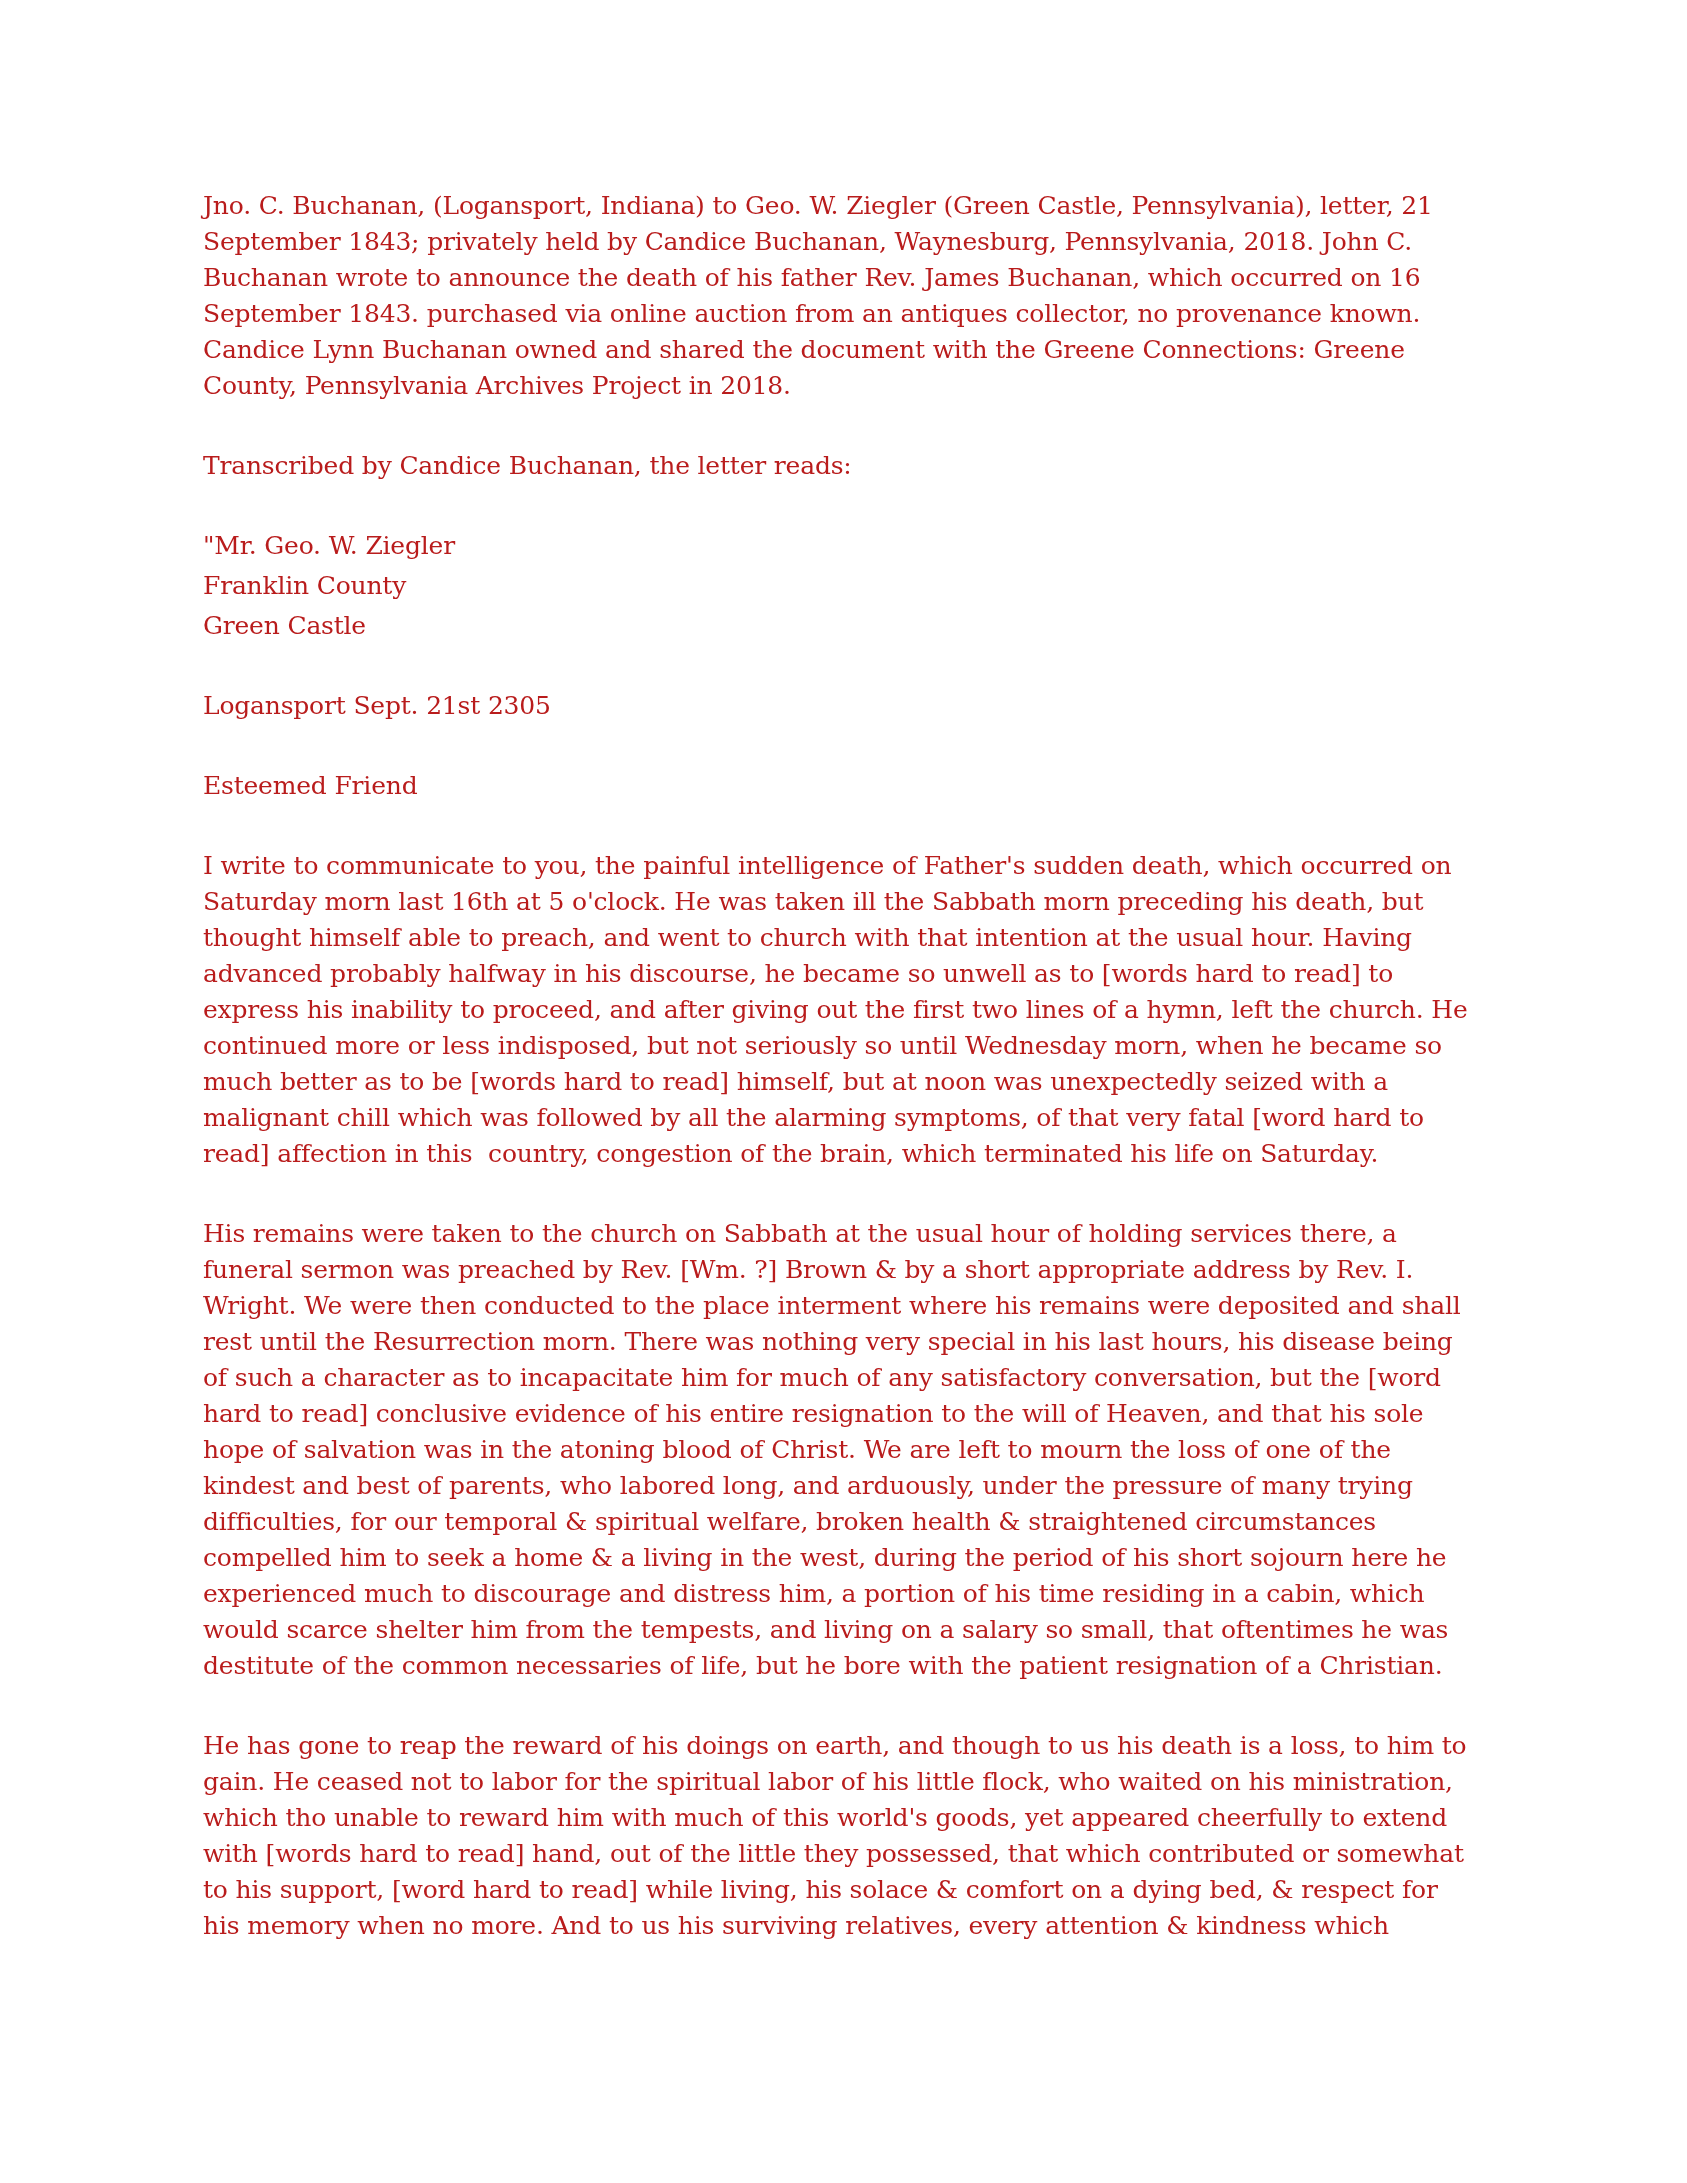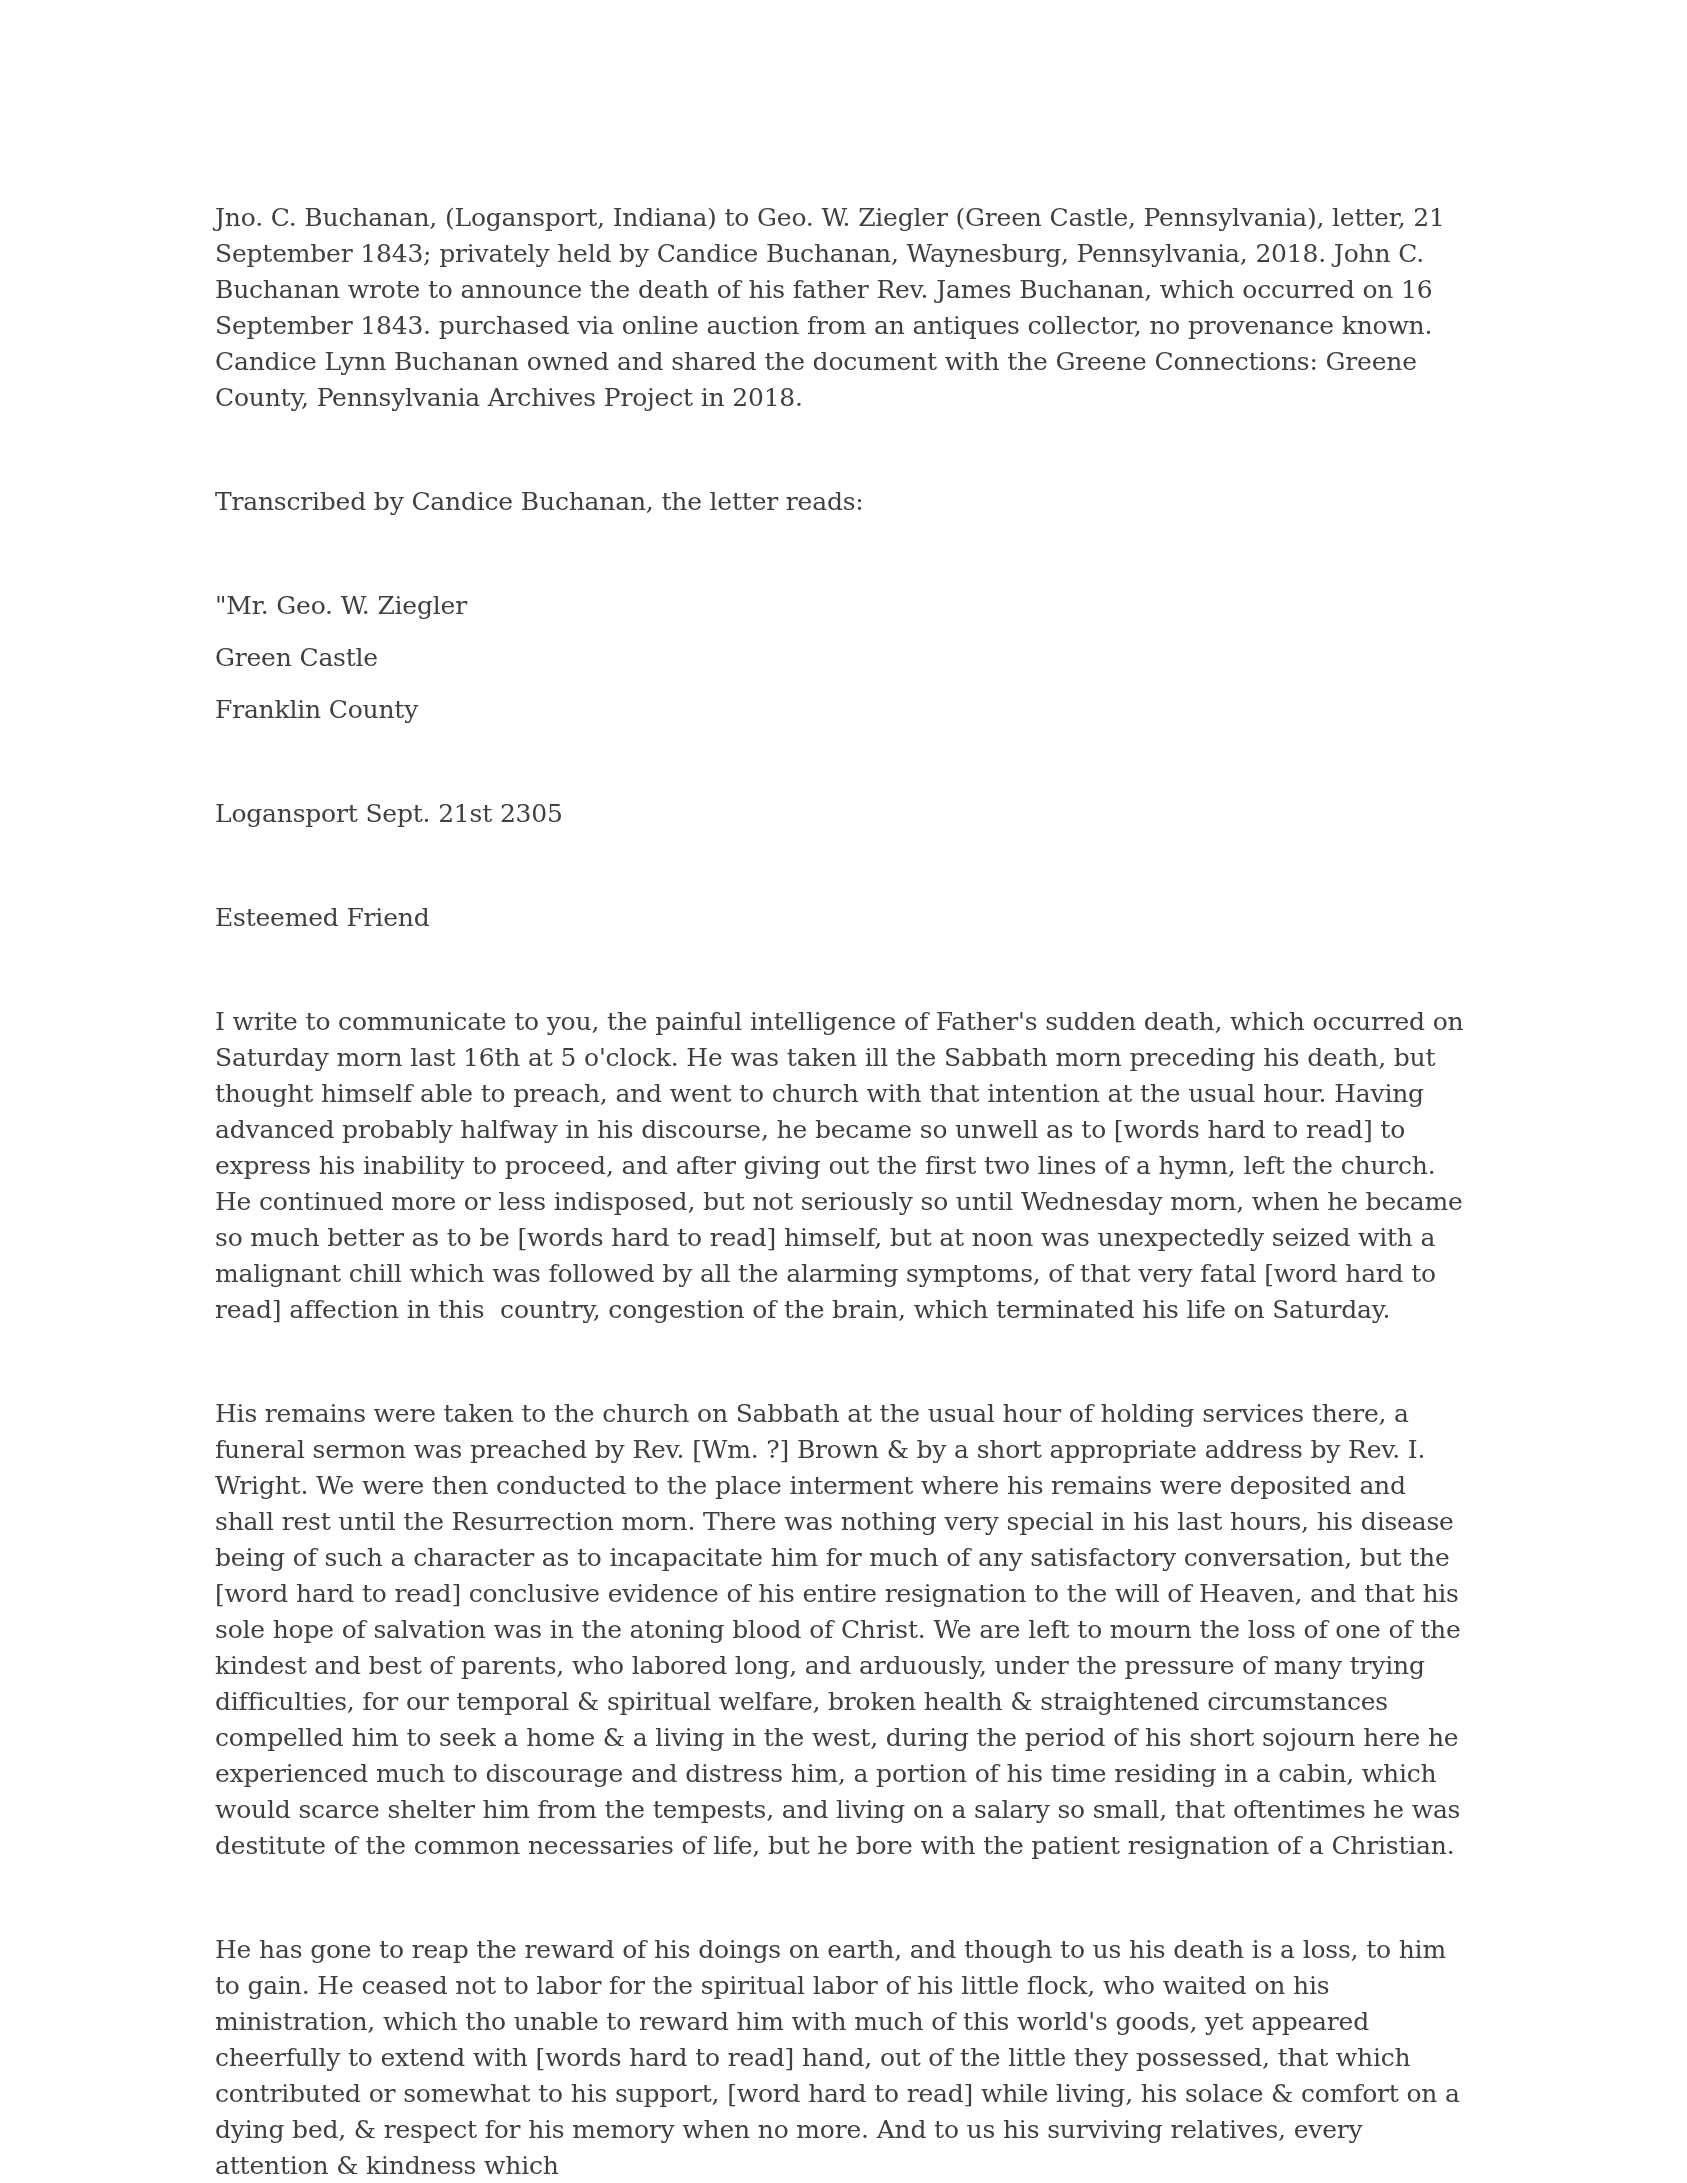--- a/index.html
+++ b/index.html
@@ -21,23 +21,23 @@
     position: absolute;
     left: 199px;
     top: 184px;
     width: 1285px;
   }
   
   .para, .addr-line {
     font-family: "DejaVu Serif", "Liberation Serif", serif;
     font-size: 25px;
     line-height: 36px;
-    color: #404040;
+    color: #b91c1c;
     text-align: left;
-    margin: 16px;
+    margin: 4px;
     letter-spacing: -0.2px;
     word-spacing: 0.1px;
     white-space: pre-wrap;
   }
   
   .gap {
     height: 36px;
   }
   .addr-block .addr-line {
     white-space: pre;
@@ -52,22 +52,22 @@
     <p class="para">Jno. C. Buchanan, (Logansport, Indiana) to Geo. W. Ziegler (Green Castle, Pennsylvania), letter, 21 September 1843; privately held by Candice Buchanan, Waynesburg, Pennsylvania, 2018. John C. Buchanan wrote to announce the death of his father Rev. James Buchanan, which occurred on 16 September 1843. purchased via online auction from an antiques collector, no provenance known. Candice Lynn Buchanan owned and shared the document with the Greene Connections: Greene County, Pennsylvania Archives Project in 2018.</p>
 
     <div class="gap"></div>
 
     <p class="para">Transcribed by Candice Buchanan, the letter reads:</p>
 
     <div class="gap"></div>
 
     <div class="addr-block">
       <p class="addr-line">"Mr. Geo. W. Ziegler</p>
+      <p class="addr-line">Franklin County</p>
       <p class="addr-line">Green Castle</p>
-      <p class="addr-line">Franklin County</p>
     </div>
 
     <div class="gap"></div>
 
     <p class="para">Logansport Sept. 21st 2305</p>
 
     <div class="gap"></div>
 
     <p class="para">Esteemed Friend</p>
 

